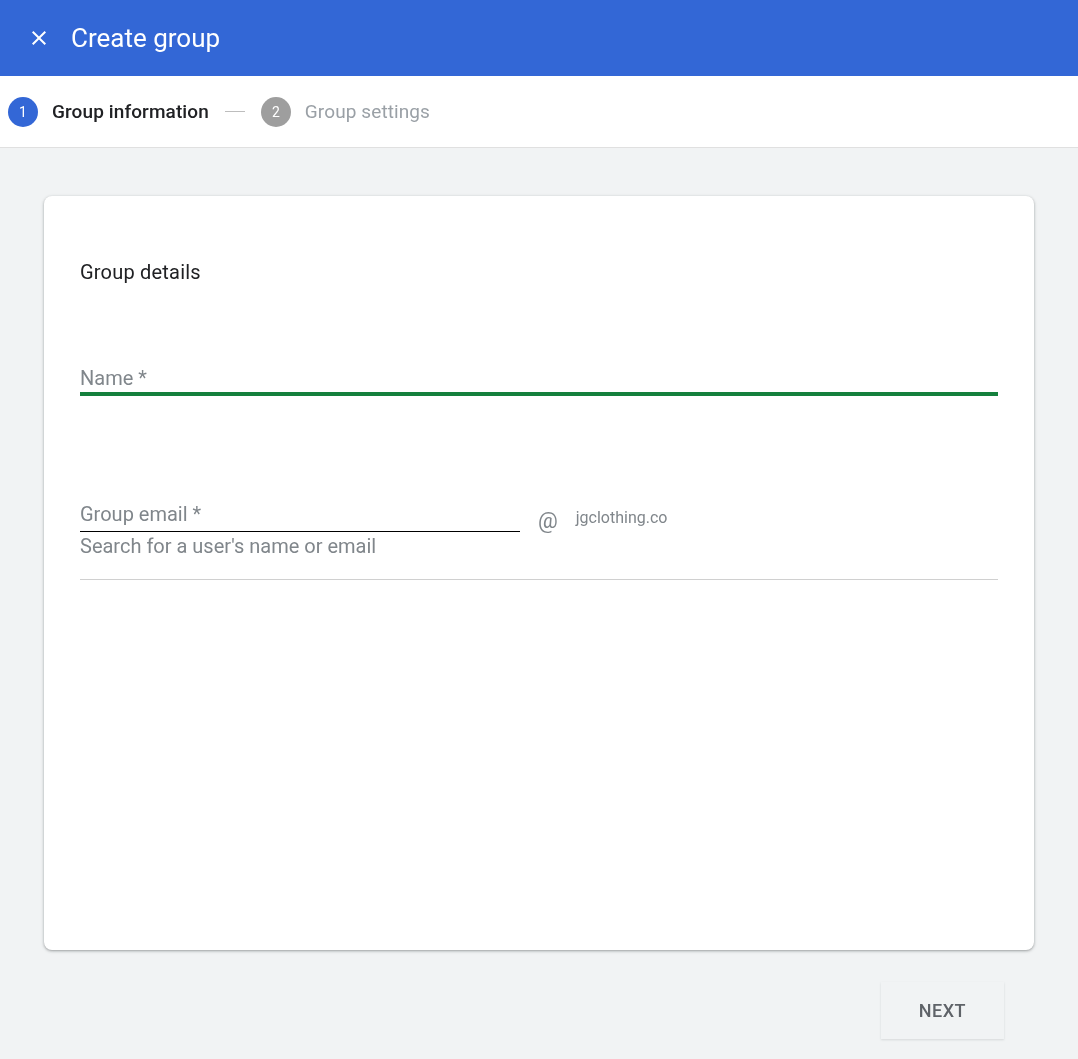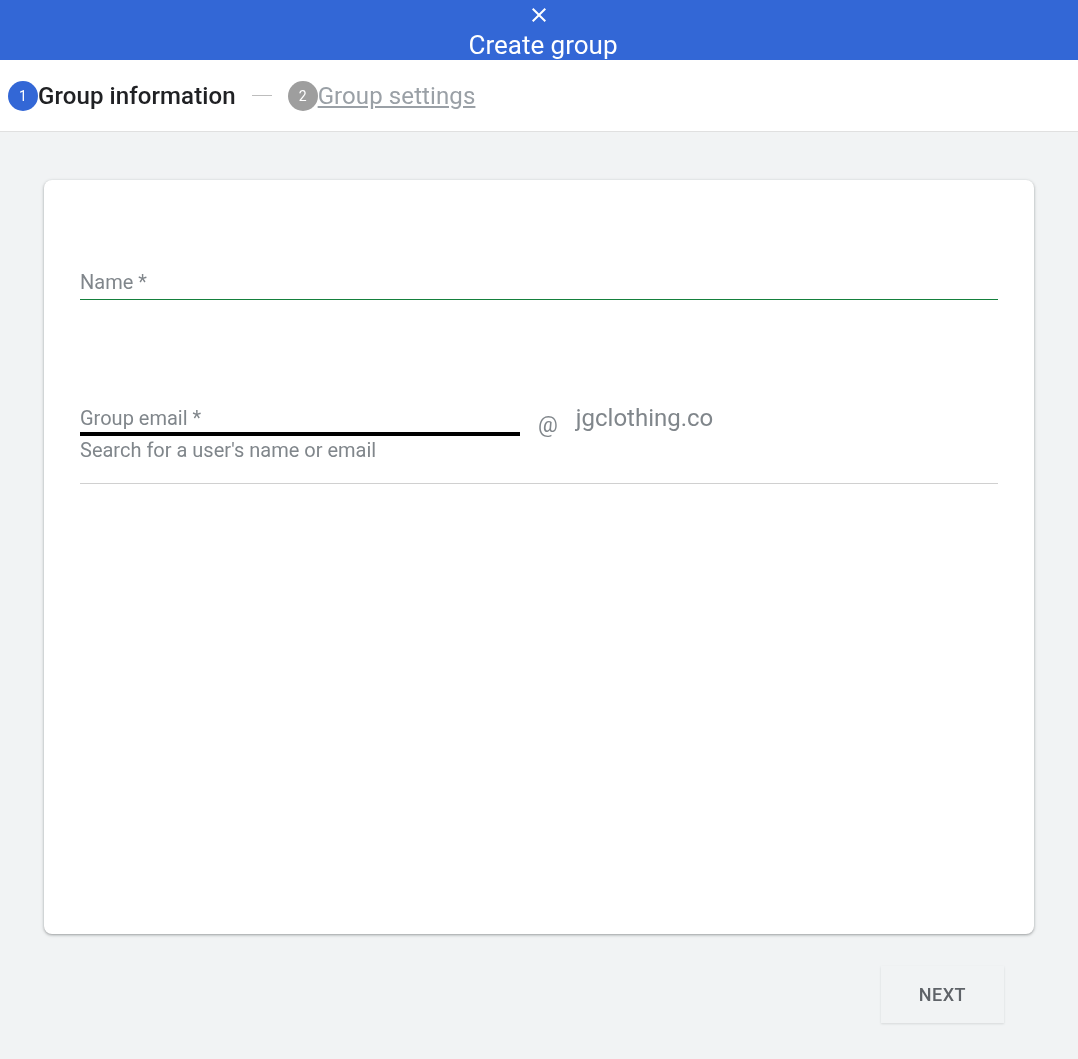--- a/index.html
+++ b/index.html
@@ -9,25 +9,24 @@
     }
     body {
       font-family: 'Google Sans', Roboto, Arial, sans-serif;
       background: #f1f3f4;
       width: 1078px;
       height: 1059px;
       overflow: hidden;
     }
     .header {
       background: #3367d6;
-      height: 60px;
+      height: 76px;
       display: flex;
       align-items: center;
       padding: 0 15px;
-      flex-direction: column;
     }
     .close-btn {
       width: 48px;
       height: 48px;
       display: flex;
       align-items: center;
       justify-content: center;
       cursor: pointer;
       border-radius: 50%;
     }
@@ -65,31 +64,31 @@
       color: #fff;
       flex-shrink: 0;
     }
     .step-circle.active {
       background: #3367d6;
     }
     .step-circle.inactive {
       background: #9e9e9e;
     }
     .step-label {
-      font-size: 24px;
+      font-size: 19px;
+      margin-left: 14px;
       letter-spacing: 0.1px;
     }
     .step-label.active {
       color: #202124;
       font-weight: 500;
     }
     .step-label.inactive {
       color: #9aa0a6;
       font-weight: 400;
-      text-decoration: underline;
     }
     .step-divider {
       width: 20px;
       height: 1px;
       background: #bdbdbd;
       margin: 0 16px;
     }
     .content-area {
       padding: 48px 44px 0 44px;
     }
@@ -107,21 +106,21 @@
       margin-bottom: 80px;
       letter-spacing: 0.2px;
     }
     .section-title.owners {
       margin-top: 128px;
       margin-bottom: 80px;
     }
     .field {
       position: relative;
       margin-bottom: 104px;
-      border-bottom: 1px solid #15803d;
+      border-bottom: 4px solid #15803d;
       height: 32px;
       margin-top: 24px;
     }
     .field-input {
       width: 100%;
       border: none;
       outline: none;
       font-size: 20px;
       color: #202124;
       background: transparent;
@@ -133,31 +132,31 @@
       font-weight: 400;
     }
     .email-row {
       display: flex;
       align-items: flex-end;
       margin-bottom: 0;
       gap: 18px;
     }
     .email-field {
       flex: 0 0 440px;
-      border-bottom: 4px solid #000000;
+      border-bottom: 1px solid #000000;
       height: 32px;
     }
     .at-symbol {
       font-size: 22px;
       color: #80868b;
       padding-bottom: 0px;
       line-height: 1;
     }
     .domain-text {
-      font-size: 24px;
+      font-size: 16px;
       color: #80868b;
       padding-bottom: 6px;
       line-height: 1;
     }
     .owner-field {
       border-bottom: 1px solid #d0d0d0;
       height: 48px;
       display: flex;
       align-items: flex-start;
     }
@@ -198,20 +197,21 @@
   </div>
   <div class="step-divider"></div>
   <div class="step">
     <div class="step-circle inactive">2</div>
     <div class="step-label inactive">Group settings</div>
   </div>
 </div>
 
 <div class="content-area">
   <div class="card">
+    <div class="section-title">Group details</div>
 
     <div class="field">
       <input type="text" class="field-input" placeholder="Name *" style="">
     </div>
 
 
     <div class="email-row">
       <div class="email-field">
         <input type="text" class="field-input" placeholder="Group email *" style="">
       </div>

